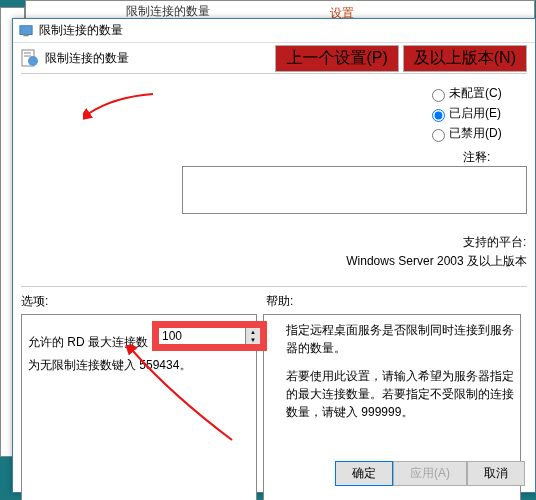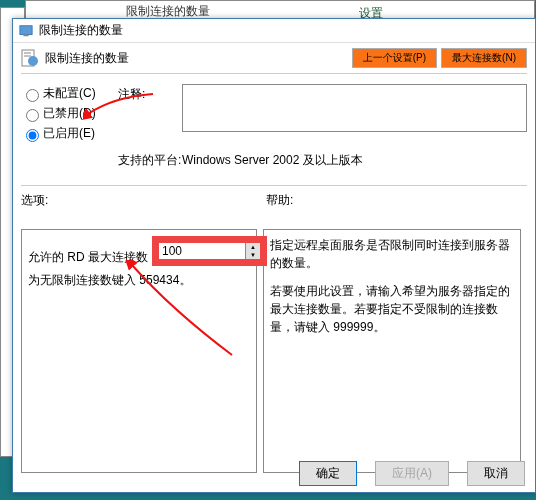--- a/index.html
+++ b/index.html
@@ -2,68 +2,68 @@
 <html><head>
 <meta charset="utf-8">
 <style>
   * { box-sizing: border-box; font-family: "Microsoft YaHei", "Segoe UI", sans-serif; font-size: 12px; }
   body { margin: 0; background: #1a7780; width: 536px; height: 500px; position: relative; overflow: hidden; }
   
   
   .bg-left { position: absolute; left: 0; top: 7px; width: 25px; height: 450px; background: #fff; border: 1px solid #888; }
   .bg-top { position: absolute; left: 25px; top: 0; width: 510px; height: 20px; background: #fff; border: 1px solid #888; }
   .bg-top-content { position: absolute; left: 100px; top: 2px; width: 300px; height: 16px; font-size: 12px; color: #333; border-bottom: 1px solid #ccc; }
-  .bg-settings { position: absolute; left: 304px; top: 4px; font-size: 12px; color: #14532d; margin-left: 29px; }
+  .bg-settings { position: absolute; left: 304px; top: 4px; font-size: 12px; color: #c2410c; }
   
   
   .dialog { position: absolute; left: 12px; top: 18px; width: 524px; height: 475px; background: #fff; border: 1px solid #3e7aab; box-shadow: 0 0 6px rgba(0,0,0,0.3); }
   .titlebar { height: 24px; background: #fff; display: flex; align-items: center; padding: 0 6px; border-bottom: 1px solid #ddd; }
   .titlebar-icon { width: 14px; height: 14px; margin-right: 6px; display: inline-block; }
   .titlebar-icon svg { display: block; }
   .titlebar-text { font-size: 12px; color: #000; }
   
   
   .toolbar { height: 30px; display: flex; align-items: center; padding: 0 8px; }
   .toolbar-icon { width: 18px; height: 18px; margin-right: 6px; }
   .toolbar-text { font-size: 12px; color: #000; flex: 1; }
-  .nav-btn { margin-left: 4px; padding: 2px 10px; background: #f97316; border: 1px solid #adadad; font-size: 10px; cursor: pointer; }
+  .nav-btn { margin-left: 4px; padding: 2px 10px; background: #b91c1c; border: 1px solid #adadad; font-size: 16px; cursor: pointer; }
   
   .hr { border-top: 1px solid #ccc; margin: 0 8px; }
   
   
   .config-area { padding: 6px 8px 10px 8px; position: relative; }
-  .row { display: flex; align-items: flex-start; margin: 2px 0; }
+  .row { display: flex; align-items: flex-end; margin: 2px 0; flex-direction: column; }
   .radio-col { width: 100px; }
   .radio-item { display: flex; align-items: center; margin: 3px 0; cursor: pointer; }
   .radio-item input { margin-right: 4px; }
   .label-col { width: 64px; text-align: left; padding-top: 2px; }
   .field-col { flex: 1; }
   .textarea { width: 345px; height: 48px; border: 1px solid #888; background: #fff; resize: none; padding: 2px; }
   .platform-text { padding: 2px 0; }
   
   
   .arrow { position: absolute; pointer-events: none; }
-  .lower-labels { display: flex; width: 100%; margin-bottom: 20px; }
+  .lower-labels { display: flex; width: 100%; margin-bottom: 4px; }
   .lower-labels .lbl1 { width: 245px; }
   
   .columns { display: flex; gap: 6px; padding: 0 8px 8px 8px; height: 252px; }
   .left-panel { width: 236px; border: 1px solid #888; background: #fff; padding: 6px; }
   .left-row1 { display: flex; align-items: flex-end; margin-bottom: 6px; }
   .left-row1 .lbl { flex: 0 0 auto; margin-right: 4px; }
   .spinner { display: flex; align-items: stretch; border: 7px solid #ef4444; }
   .spinner input { width: 86px; border: none; padding: 1px 3px; outline: none; }
   .spinner-btns { display: flex; flex-direction: column; border-left: 1px solid #888; }
   .spinner-btns button { width: 14px; height: 8px; border: none; background: #e1e1e1; font-size: 6px; line-height: 6px; padding: 0; cursor: pointer; }
   .left-note { margin-top: 4px; }
   
   .right-panel { width: 258px; border: 1px solid #888; background: #fff; padding: 6px; overflow-y: auto; line-height: 1.5; }
-  .right-panel p { margin: 0 0 10px 0; }
+  .right-panel p { margin: 0 0 10px 16px; }
   
   
-  .footer { position: absolute; bottom: 6px; right: 10px; display: flex; gap: 18px; border-radius: 12px; }
+  .footer { position: absolute; bottom: 6px; right: 10px; display: flex; gap: 0; border-radius: 12px; }
   .footer button { padding: 3px 16px; background: #e1e1e1; border: 1px solid #adadad; font-size: 12px; cursor: pointer; }
   .footer button.primary { border-color: #0078d7; }
 </style>
 </head>
 <body>
 
 <div class="bg-left"></div>
 <div class="bg-top">
   <span class="bg-top-content">限制连接的数量</span>
   <span class="bg-settings">设置</span>
@@ -84,50 +84,50 @@
     <span class="toolbar-icon">
       <svg viewBox="0 0 18 18" width="18" height="18">
           <rect x="1" y="1" width="12" height="16" fill="#fff" stroke="#888"></rect>
           <line x1="3" y1="4" x2="10" y2="4" stroke="#888"></line>
           <line x1="3" y1="7" x2="10" y2="7" stroke="#888"></line>
           <circle cx="12" cy="12" r="5" fill="#5b9bd5"></circle>
         </svg>
     </span>
     <span class="toolbar-text">限制连接的数量</span>
     <button class="nav-btn">上一个设置(P)</button>
-    <button class="nav-btn">最大连接数(N)</button>
+    <button class="nav-btn">及以上版本(N)</button>
   </div>
   <div class="hr"></div>
 
   <div class="config-area">
     <div class="row">
       <div class="radio-col">
         <label class="radio-item">
           <input type="radio" name="state" style="">
           <span>未配置(C)</span>
         </label>
         <label class="radio-item">
+          <input type="radio" name="state" checked="" style="">
+          <span>已启用(E)</span>
+        </label>
+        <label class="radio-item">
           <input type="radio" name="state" style="">
           <span>已禁用(D)</span>
-        </label>
-        <label class="radio-item">
-          <input type="radio" name="state" checked="" style="">
-          <span>已启用(E)</span>
         </label>
       </div>
       <div style="flex:1">
         <div class="row">
           <div class="label-col">注释:</div>
           <div class="field-col">
             <textarea class="textarea" style=""></textarea>
           </div>
         </div>
         <div class="row" style="margin-top:15px">
           <div class="label-col">支持的平台:</div>
-          <div class="field-col platform-text">Windows Server 2002 及以上版本</div>
+          <div class="field-col platform-text">Windows Server 2003 及以上版本</div>
         </div>
       </div>
     </div>
 
     <svg class="arrow" style="left:70px;top:18px" width="80" height="40">
       <defs>
           <marker id="ah1" markerWidth="8" markerHeight="8" refX="1" refY="3" orient="auto">
             <path d="M0,0 L0,6 L7,3 z" fill="#e11"></path>
           </marker>
         </defs>

